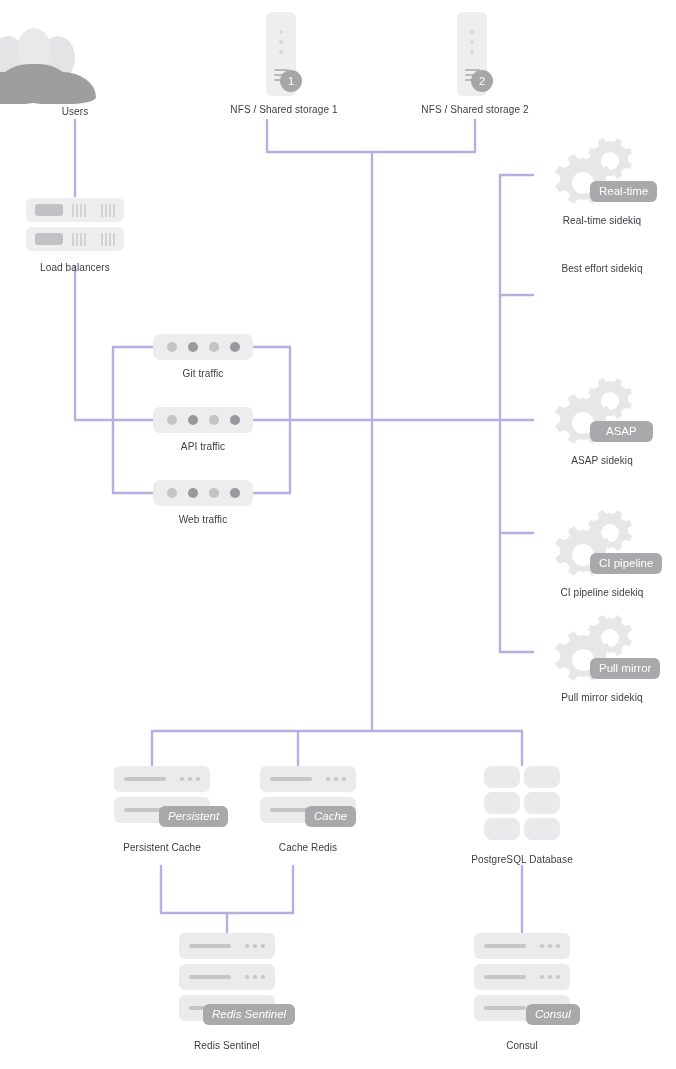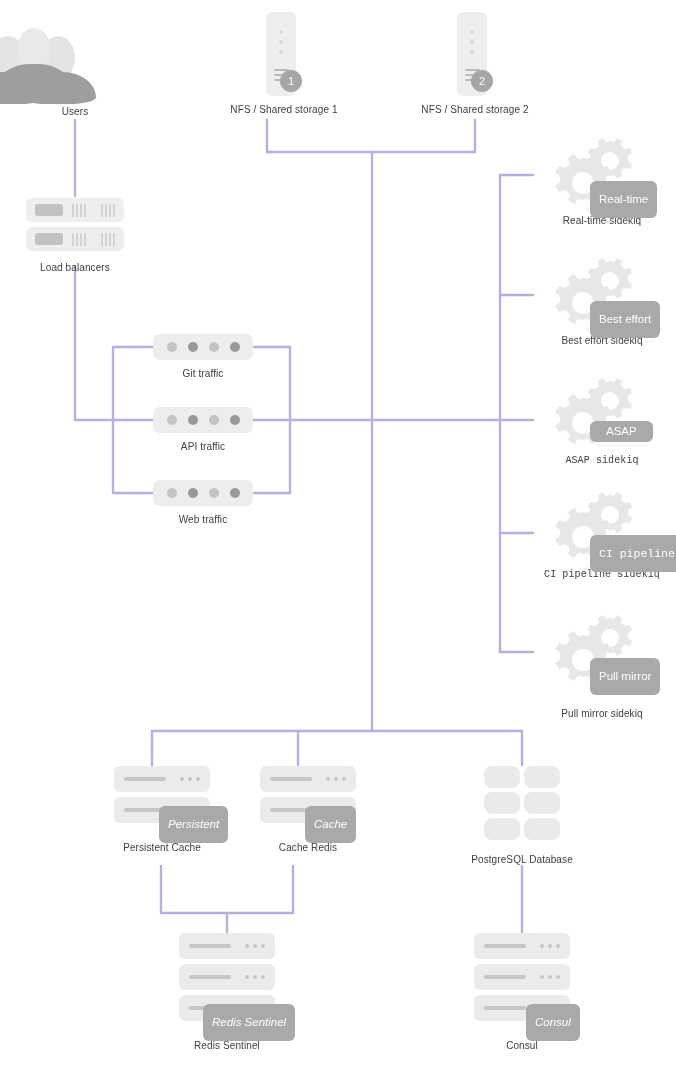--- a/index.html
+++ b/index.html
@@ -105,21 +105,21 @@
   .gears-icon { width: 100px; height: 72px; position: relative; }
   .gear { position: absolute; }
   .gear svg { display: block; }
 
   
   .pill {
     position: absolute;
     background: #a9a9ac; color: #ffffff;
     border-radius: 6px;
     font-size: 11.5px;
-    padding: 12px 9px;
+    padding: 4px 9px;
     white-space: nowrap;
     line-height: 1.15;
   }
 
   
   .stack { position: relative; font-style: italic; }
   .srv {
     width: 96px; height: 26px; background: #ebebec;
     border-radius: 6px; margin-bottom: 5px;
     display: flex; align-items: center;
@@ -307,58 +307,43 @@
             <path fill="#e7e7e8" d="M31 6l5 1 4-5 6 4-2 6 5 4 6-2 4 6-5 4v6l5 4-4 6-6-2-5 4 2 6-6 4-4-5-5 1-5-1-4 5-6-4 2-6-5-4-6 2-4-6 5-4v-6l-5-4 4-6 6 2 5-4-2-6 6-4 4 5z"></path>
             <circle cx="31" cy="31" r="11" fill="#fff"></circle>
           </svg>
       </div>
       <div class="pill" style="left:38px; top:46px;">Real-time</div>
     </div>
     <div class="node-label" style="margin-top:8px;">Real-time sidekiq</div>
   </div>
 
   <div class="node" style="left:547px; top:255px; width:110px;">
-    <div class="icon-wrap gears-icon">
-      <div class="gear" style="left:32px; top:0;">
-        <svg width="52" height="52" viewBox="0 0 52 52">
-            <path fill="#e7e7e8" d="M26 6l4 1 3-4 5 3-1 5 4 3 5-1 2 5-4 3v5l4 3-2 5-5-1-4 3 1 5-5 3-3-4-4 1-4-1-3 4-5-3 1-5-4-3-5 1-2-5 4-3v-5l-4-3 2-5 5 1 4-3-1-5 5-3 3 4z"></path>
-            <circle cx="26" cy="26" r="9" fill="#fff"></circle>
-          </svg>
-      </div>
-      <div class="gear" style="left:0; top:17px;">
-        <svg width="62" height="62" viewBox="0 0 62 62">
-            <path fill="#e7e7e8" d="M31 6l5 1 4-5 6 4-2 6 5 4 6-2 4 6-5 4v6l5 4-4 6-6-2-5 4 2 6-6 4-4-5-5 1-5-1-4 5-6-4 2-6-5-4-6 2-4-6 5-4v-6l-5-4 4-6 6 2 5-4-2-6 6-4 4 5z"></path>
-            <circle cx="31" cy="31" r="11" fill="#fff"></circle>
-          </svg>
-      </div>
-      <div class="pill" style="left:38px; top:46px;">Best effort</div>
-    </div>
     <div class="node-label" style="margin-top:8px;">Best effort sidekiq</div>
   </div>
 
   <div class="node" style="left:547px; top:375px; width:110px;">
     <div class="icon-wrap gears-icon">
       <div class="gear" style="left:32px; top:0;">
         <svg width="52" height="52" viewBox="0 0 52 52">
             <path fill="#e7e7e8" d="M26 6l4 1 3-4 5 3-1 5 4 3 5-1 2 5-4 3v5l4 3-2 5-5-1-4 3 1 5-5 3-3-4-4 1-4-1-3 4-5-3 1-5-4-3-5 1-2-5 4-3v-5l-4-3 2-5 5 1 4-3-1-5 5-3 3 4z"></path>
             <circle cx="26" cy="26" r="9" fill="#fff"></circle>
           </svg>
       </div>
       <div class="gear" style="left:0; top:17px;">
         <svg width="62" height="62" viewBox="0 0 62 62">
             <path fill="#e7e7e8" d="M31 6l5 1 4-5 6 4-2 6 5 4 6-2 4 6-5 4v6l5 4-4 6-6-2-5 4 2 6-6 4-4-5-5 1-5-1-4 5-6-4 2-6-5-4-6 2-4-6 5-4v-6l-5-4 4-6 6 2 5-4-2-6 6-4 4 5z"></path>
             <circle cx="31" cy="31" r="11" fill="#fff"></circle>
           </svg>
       </div>
       <div class="pill" style="left:38px; top:46px; padding:4px 16px;">ASAP</div>
     </div>
-    <div class="node-label" style="margin-top:8px;font-family:Liberation Mono, monospace;">ASAP sidekiq</div>
-  </div>
-
-  <div class="node" style="left:547px; top:489px; width:110px;font-family:Liberation Mono, monospace;">
+    <div class="node-label" style="margin-top:8px;">ASAP sidekiq</div>
+  </div>
+
+  <div class="node" style="left:547px; top:507px; width:110px;">
     <div class="icon-wrap gears-icon">
       <div class="gear" style="left:32px; top:0;">
         <svg width="52" height="52" viewBox="0 0 52 52">
             <path fill="#e7e7e8" d="M26 6l4 1 3-4 5 3-1 5 4 3 5-1 2 5-4 3v5l4 3-2 5-5-1-4 3 1 5-5 3-3-4-4 1-4-1-3 4-5-3 1-5-4-3-5 1-2-5 4-3v-5l-4-3 2-5 5 1 4-3-1-5 5-3 3 4z"></path>
             <circle cx="26" cy="26" r="9" fill="#fff"></circle>
           </svg>
       </div>
       <div class="gear" style="left:0; top:17px;">
         <svg width="62" height="62" viewBox="0 0 62 62">
             <path fill="#e7e7e8" d="M31 6l5 1 4-5 6 4-2 6 5 4 6-2 4 6-5 4v6l5 4-4 6-6-2-5 4 2 6-6 4-4-5-5 1-5-1-4 5-6-4 2-6-5-4-6 2-4-6 5-4v-6l-5-4 4-6 6 2 5-4-2-6 6-4 4 5z"></path>
@@ -379,21 +364,21 @@
           </svg>
       </div>
       <div class="gear" style="left:0; top:17px;">
         <svg width="62" height="62" viewBox="0 0 62 62">
             <path fill="#e7e7e8" d="M31 6l5 1 4-5 6 4-2 6 5 4 6-2 4 6-5 4v6l5 4-4 6-6-2-5 4 2 6-6 4-4-5-5 1-5-1-4 5-6-4 2-6-5-4-6 2-4-6 5-4v-6l-5-4 4-6 6 2 5-4-2-6 6-4 4 5z"></path>
             <circle cx="31" cy="31" r="11" fill="#fff"></circle>
           </svg>
       </div>
       <div class="pill" style="left:38px; top:46px;">Pull mirror</div>
     </div>
-    <div class="node-label" style="margin-top:24px;">Pull mirror sidekiq</div>
+    <div class="node-label" style="margin-top:8px;">Pull mirror sidekiq</div>
   </div>
 
   <div class="node" style="left:104px; top:766px; width:116px;">
     <div class="stack">
       <div class="srv">
           <div class="bar"></div>
           <div class="dots">
             <i></i>
             <i></i>
             <i></i>

